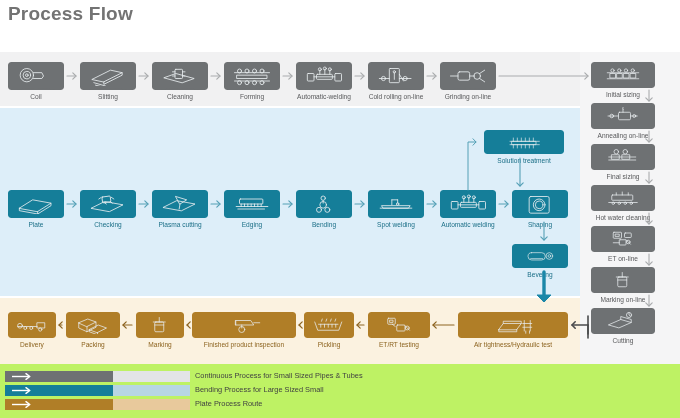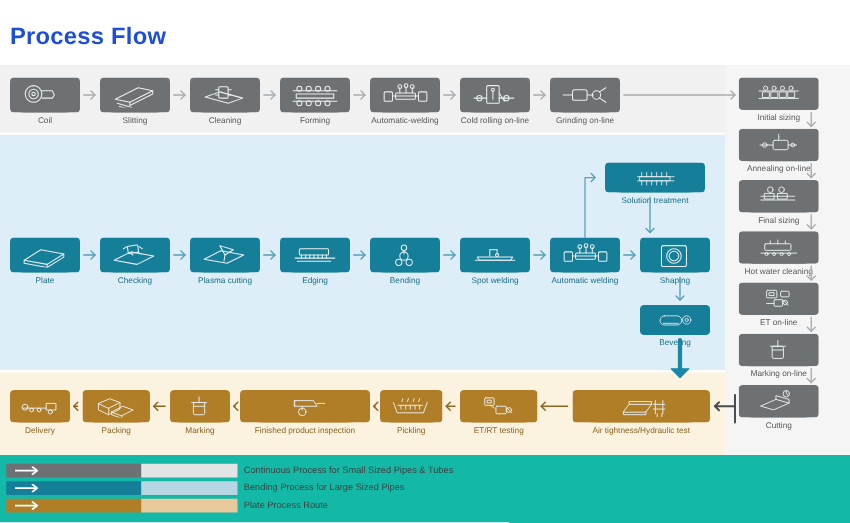--- a/index.html
+++ b/index.html
@@ -13,23 +13,23 @@
 
   
   .band{position:absolute;left:0;width:680px;}
   .band-gray{top:52px;height:54px;background:#f1f1f2;}
   .band-blue{top:108px;height:188px;background:#ddeef9;}
   .band-cream{top:298px;height:66px;background:#fbf2e0;}
   .band-right-mask{position:absolute;left:580px;top:52px;width:100px;height:312px;background:#f5f5f6;}
 
   
   #title{
-    position:absolute;left:8px;top:18px;
+    position:absolute;left:8px;top:2px;
     font-size:19px;font-weight:bold;letter-spacing:.2px;
-    color:#1d4ed8;line-height:24px;white-space:nowrap;
+    color:#737373;line-height:24px;white-space:nowrap;
   }
 
   
   .node{
     position:absolute;box-sizing:border-box;
     border-radius:3px 3px 3px 3px;
     overflow:hidden;
   }
   .node .body{
     position:absolute;left:0;top:0;right:0;bottom:0;
@@ -54,21 +54,21 @@
   .cap{
     position:absolute;left:-14px;right:-14px;
     text-align:center;white-space:nowrap;
     font-size:6.6px;line-height:9px;
   }
   .cap.gray{color:#58595b;}
   .cap.teal{color:#1b6f87;}
   .cap.gold{color:#8d6420;}
 
   
-  #legend{position:absolute;left:0;top:364px;width:680px;height:54px;background:#14b8a6;}
+  #legend{position:absolute;left:0;top:364px;width:680px;height:54px;background:#bef264;}
   .lg-row{position:absolute;left:5px;height:11px;}
   .lg-dark{position:absolute;left:0;top:0;width:108px;height:11px;}
   .lg-light{position:absolute;left:108px;top:0;width:77px;height:11px;}
   .lg-arrow{position:absolute;left:7px;top:2px;}
   .lg-text{
     position:absolute;left:190px;top:-1px;
     font-size:7.4px;line-height:12px;color:#3f3f41;white-space:nowrap;
   }
   .r1 .lg-dark{background:#6e7173;} .r1 .lg-light{background:#e3e4e6;}
   .r2 .lg-dark{background:#157e99;} .r2 .lg-light{background:#b7d6e4;}
@@ -637,21 +637,21 @@
     </svg>
     <div class="lg-text">Continuous Process for Small Sized Pipes &amp; Tubes</div>
       </div>
       <div class="lg-row r2" style="top: 21px; width: 680px;">
         <div class="lg-dark"></div>
     <div class="lg-light"></div>
     <svg class="lg-arrow" width="22" height="7">
       <path d="M0 3.5H17" stroke="#ffffff" stroke-width="1.4" fill="none"></path>
       <path d="M14 0.6L17.8 3.5L14 6.4" stroke="#ffffff" stroke-width="1.4" fill="none" stroke-linejoin="round" stroke-linecap="round"></path>
     </svg>
-    <div class="lg-text">Bending Process for Large Sized Pipes</div>
+    <div class="lg-text">Bending Process for Large Sized Small</div>
       </div>
       <div class="lg-row r3" style="top: 35px; width: 680px;">
         <div class="lg-dark"></div>
     <div class="lg-light"></div>
     <svg class="lg-arrow" width="22" height="7">
       <path d="M0 3.5H17" stroke="#ffffff" stroke-width="1.4" fill="none"></path>
       <path d="M14 0.6L17.8 3.5L14 6.4" stroke="#ffffff" stroke-width="1.4" fill="none" stroke-linejoin="round" stroke-linecap="round"></path>
     </svg>
     <div class="lg-text">Plate Process Route</div>
       </div>

